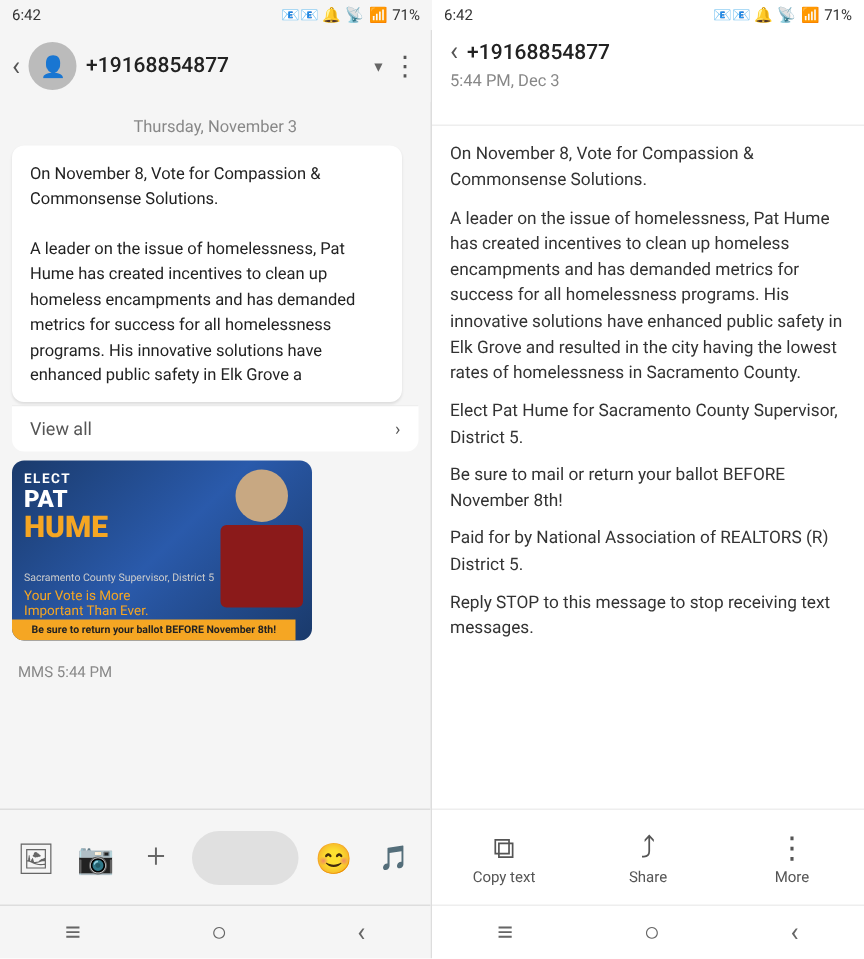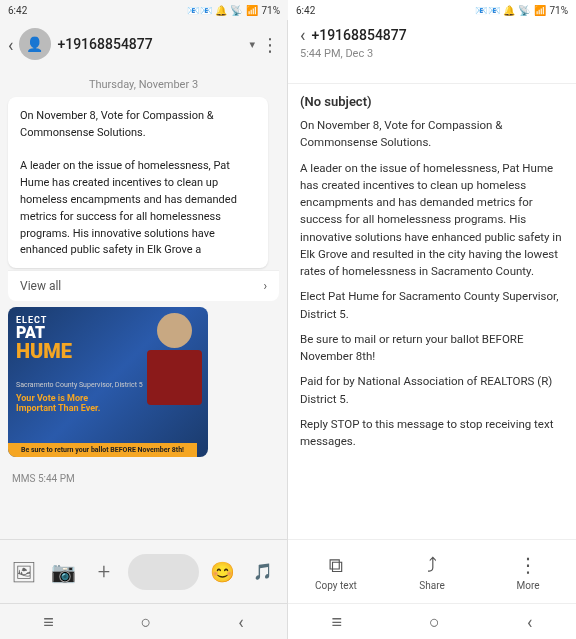--- a/index.html
+++ b/index.html
@@ -178,21 +178,21 @@
       padding: 8px 12px;
       font-size: 12px;
       color: #555;
       border-top: 1px solid #eee;
       cursor: pointer;
       margin-top: 2px;
     }
 
     .mms-image {
       width: 200px;
-      height: 150px;
+      height: 120px;
       margin-top: 6px;
       border-radius: 8px;
       background: linear-gradient(135deg, #1a3a6b 0%, #2a5aab 50%, #1a3a6b 100%);
       position: relative;
       overflow: hidden;
       display: flex;
       flex-direction: column;
       align-items: flex-start;
       justify-content: flex-start;
       padding: 8px;
@@ -216,21 +216,21 @@
       line-height: 1;
     }
     .mms-image .subtitle {
       color: #ccc;
       font-size: 7px;
       margin-top: 20px;
     }
     .mms-image .vote-text {
       color: #f5a623;
       font-size: 9px;
-      font-weight: 700;
+      font-weight: 400;
       margin-top: 4px;
     }
     .mms-image .return-banner {
       position: absolute;
       bottom: 0;
       left: 0;
       right: 11px;
       background: #f5a623;
       color: #222;
       font-size: 7px;
@@ -446,21 +446,20 @@
 
   <div class="right-header">
     <div class="right-header-top">
       <span class="back-btn">‹</span>
       <span class="right-contact-name">+19168854877</span>
     </div>
     <div class="right-timestamp">5:44 PM, Dec 3</div>
   </div>
 
   <div class="right-content">
-    <div class="right-subject">(No subject)</div>
     <div class="right-body">
       <p>On November 8, Vote for Compassion &amp; Commonsense Solutions.</p>
       <p>A leader on the issue of homelessness, Pat Hume has created incentives to clean up homeless encampments and has demanded metrics for success for all homelessness programs. His innovative solutions have enhanced public safety in Elk Grove and resulted in the city having the lowest rates of homelessness in Sacramento County.</p>
       <p>Elect Pat Hume for Sacramento County Supervisor, District 5.</p>
       <p>Be sure to mail or return your ballot BEFORE November 8th!</p>
       <p>Paid for by National Association of REALTORS (R) District 5.</p>
       <p>Reply STOP to this message to stop receiving text messages.</p>
     </div>
   </div>
 

